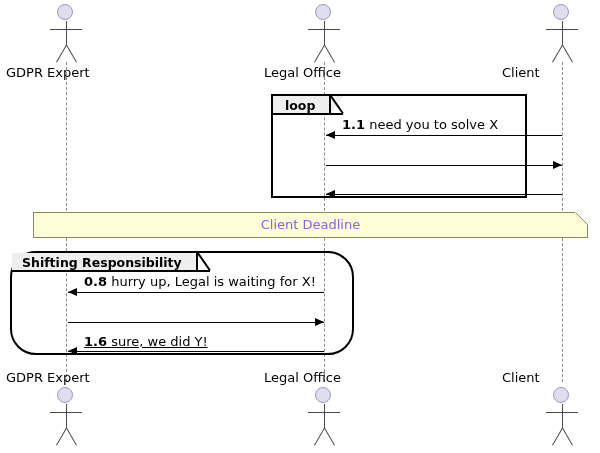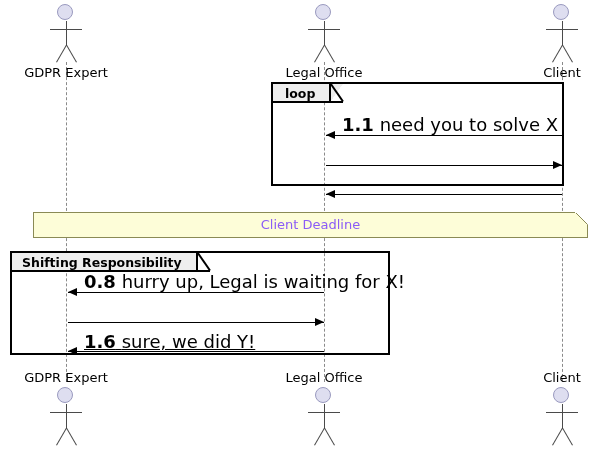--- a/index.html
+++ b/index.html
@@ -2,21 +2,21 @@
 <html><head>
 <meta charset="utf-8">
 <style>
   html,body{margin:0;padding:0;background:#ffffff;}
   body{width:600px;height:453px;position:relative;overflow:hidden;
        font-family:"DejaVu Sans","Liberation Sans",sans-serif;color:#000;}
 
   #canvas{position:absolute;left:0;top:0;width:600px;height:453px;}
 
   
-  .actor{position:absolute;width:120px;text-align:center;}
+  .actor{position:absolute;width:120px;text-align:left;}
   .actor .figure{position:relative;height:62px;width:120px;}
   .actor .head{position:absolute;left:50%;top:2px;margin-left:-9px;
        width:16px;height:16px;border-radius:50%;
        background:#DEDEF0;border:1px solid #9A9ABF;box-sizing:border-box;}
   .actor .spine{position:absolute;left:50%;top:19px;margin-left:-0.5px;
        width:1px;height:25px;background:#4a4a4a;}
   .actor .arms{position:absolute;left:50%;top:27px;margin-left:-16px;
        width:32px;height:1px;background:#4a4a4a;}
   .actor .legL,.actor .legR{position:absolute;top:43px;width:1px;height:20px;
        background:#4a4a4a;transform-origin:top center;}
@@ -48,21 +48,21 @@
   .note-text{position:absolute;width:100%;text-align:center;font-size:13px;
        line-height:16px;color:#8b5cf6;}
 
   
   .msg-line{position:absolute;height:0;border-top:1px solid #000;}
   .msg-head{position:absolute;width:0;height:0;}
   .msg-head.right{border-top:4px solid transparent;border-bottom:4px solid transparent;
        border-left:9px solid #000;}
   .msg-head.left{border-top:4px solid transparent;border-bottom:4px solid transparent;
        border-right:9px solid #000;}
-  .msg-text{position:absolute;font-size:18px;line-height:15px;white-space:nowrap;color:#000;}
+  .msg-text{position:absolute;font-size:13px;line-height:15px;white-space:nowrap;color:#000;}
   .msg-text b{font-weight:bold;}
 </style>
 </head>
 <body>
 
 <div id="canvas">
 
   <div class="lifeline" style="left:66px;top:62px;height:320px;"></div>
   <div class="lifeline" style="left:324px;top:62px;height:320px;"></div>
   <div class="lifeline" style="left:562px;top:62px;height:320px;"></div>
@@ -93,21 +93,21 @@
     <div class="figure">
       <div class="head"></div>
         <div class="spine"></div>
         <div class="arms"></div>
       <div class="legL"></div>
         <div class="legR"></div>
     </div>
     <div class="name">Client</div>
   </div>
 
-  <div class="fragment" style="left:271px;top:82px;width:293px;height:104px;">
+  <div class="fragment" style="left:271px;top:94px;width:256px;height:104px;">
     <div class="frag-tab" style="width:58px;"></div>
     <div class="frag-tab-cut" style="left:58px;
                 background:linear-gradient(to bottom right,#EEEEEE 49%,transparent 50%);
                 border-right:none;"></div>
     <svg width="14" height="21" style="position:absolute;left:57px;top:-1px;">
       <path d="M0.5,0.5 L13,18.5" stroke="#000" stroke-width="2" fill="none"></path>
       <path d="M0,19 L13,19" stroke="#000" stroke-width="2" fill="none"></path>
     </svg>
     <div class="frag-label" style="left:12px;top:1px;">loop</div>
   </div>
@@ -127,21 +127,21 @@
 
   <div class="note" style="left:33px;top:212px;width:555px;height:26px;">
     <div class="note-text" style="left:0;top:4px;">Client Deadline</div>
   </div>
   <svg width="13" height="13" style="position:absolute;left:575px;top:212px;">
     <path d="M0,0 L13,13 L13,0 Z" fill="#FFFFFF" stroke="none"></path>
     <path d="M0,0 L12.5,12.5" stroke="#8A8A55" stroke-width="1" fill="none"></path>
     <path d="M0,0 L13,0" stroke="#FFFFFF" stroke-width="2" fill="none"></path>
   </svg>
 
-  <div class="fragment" style="left:10px;top:251px;width:380px;height:104px;">
+  <div class="fragment" style="left:10px;top:251px;width:344px;height:104px;border-radius:26px;">
     <div class="frag-tab" style="width:186px;"></div>
     <svg width="14" height="21" style="position:absolute;left:185px;top:-1px;">
       <path d="M0.5,0.5 L13,18.5" stroke="#000" stroke-width="2" fill="none"></path>
       <path d="M0,19 L13,19" stroke="#000" stroke-width="2" fill="none"></path>
     </svg>
     <div class="frag-label" style="left:10px;top:1px;">Shifting Responsibility</div>
   </div>
 
   <div class="msg-text" style="left:84px;top:274px;">
     <b>0.8</b> 

